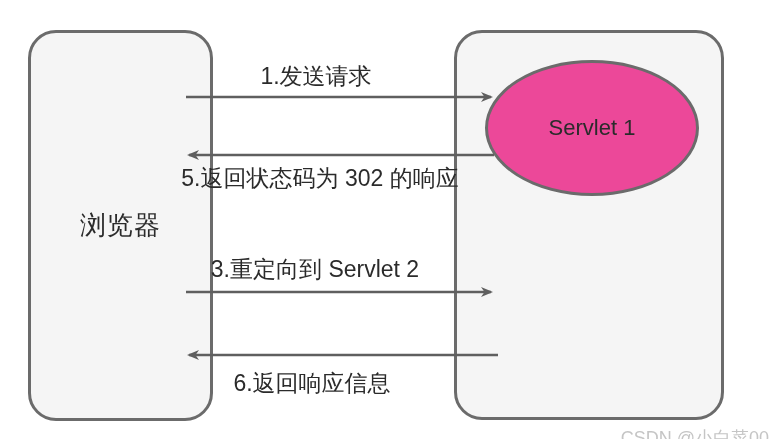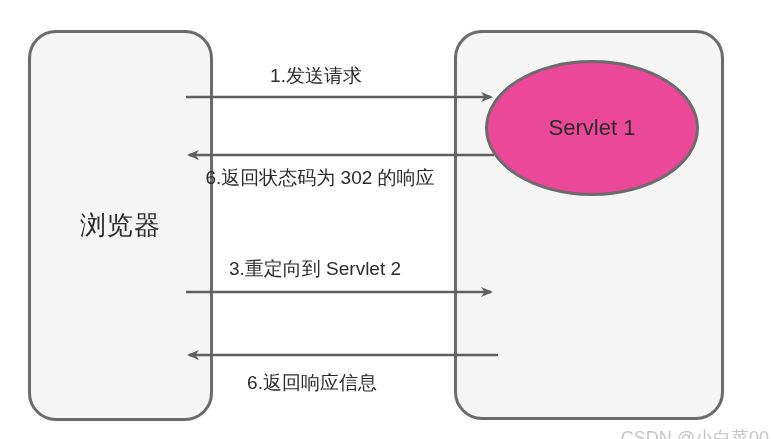--- a/index.html
+++ b/index.html
@@ -69,21 +69,21 @@
   .arrow-layer {
     position: absolute;
     left: 0; top: 0;
     width: 771px; height: 439px;
     z-index: 3;
     pointer-events: none;
   }
   .arrow-label {
     position: absolute;
     transform: translate(-50%, -50%);
-    font-size: 19px;
+    font-size: 23px;
     color: #2b2b2b;
     white-space: nowrap;
     z-index: 4;
   }
   .label-1 { left: 316px; top: 76px; }
   .label-2 { left: 320px; top: 178px; }
   .label-3 { left: 315px; top: 269px; }
   .label-4 { left: 312px; top: 383px; }
   .watermark {
     position: absolute;
@@ -117,19 +117,19 @@
         <path d="M0,0 L12,5 L0,10 L3.5,5 Z" fill="#5f5f5f"></path>
       </marker>
     </defs>
     <line x1="186" y1="97" x2="491" y2="97" stroke="#5f5f5f" stroke-width="2.5" marker-end="url(#head)"></line>
     <line x1="494" y1="155" x2="189" y2="155" stroke="#5f5f5f" stroke-width="2.5" marker-end="url(#head)"></line>
     <line x1="186" y1="292" x2="491" y2="292" stroke="#5f5f5f" stroke-width="2.5" marker-end="url(#head)"></line>
     <line x1="498" y1="355" x2="189" y2="355" stroke="#5f5f5f" stroke-width="2.5" marker-end="url(#head)"></line>
   </svg>
 
   <div class="arrow-label label-1">1.发送请求</div>
-  <div class="arrow-label label-2">6.返回状态码为 302 的响应</div>
+  <div class="arrow-label label-2">5.返回状态码为 302 的响应</div>
   <div class="arrow-label label-3">3.重定向到 Servlet 2</div>
   <div class="arrow-label label-4">6.返回响应信息</div>
 
   <div class="watermark">CSDN @小白菜00</div>
 
 </div>
 
 </body></html>

